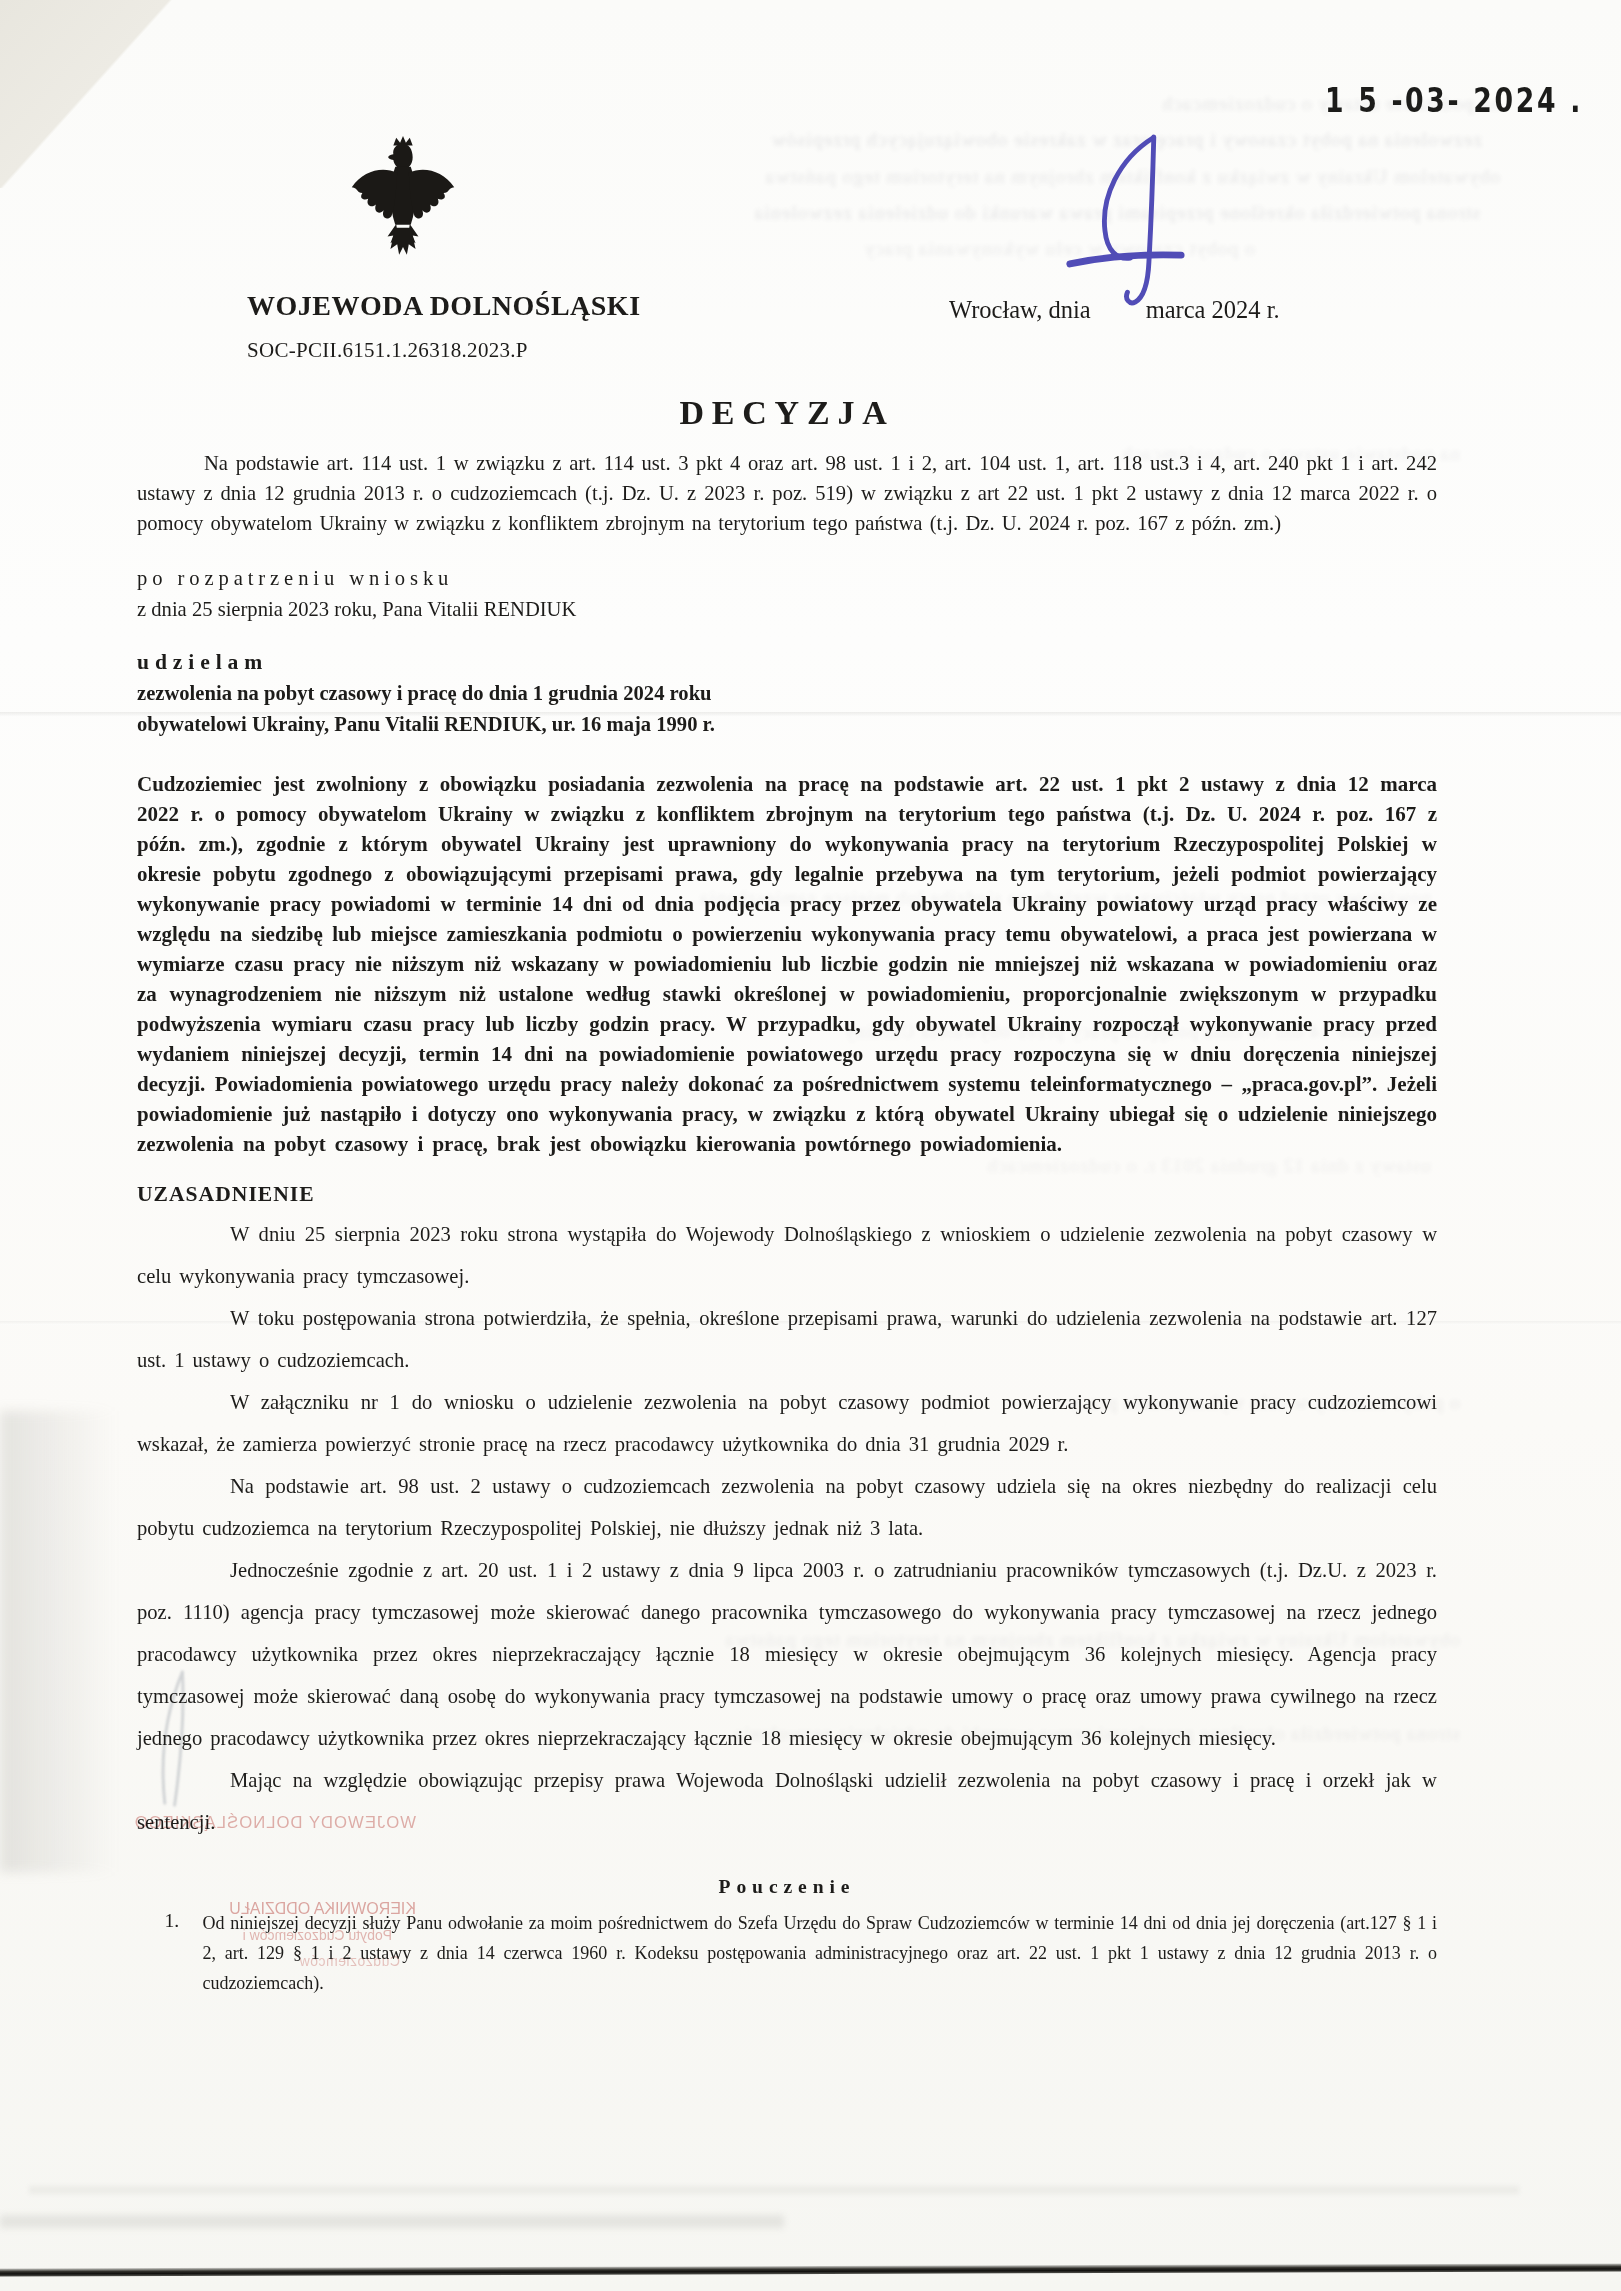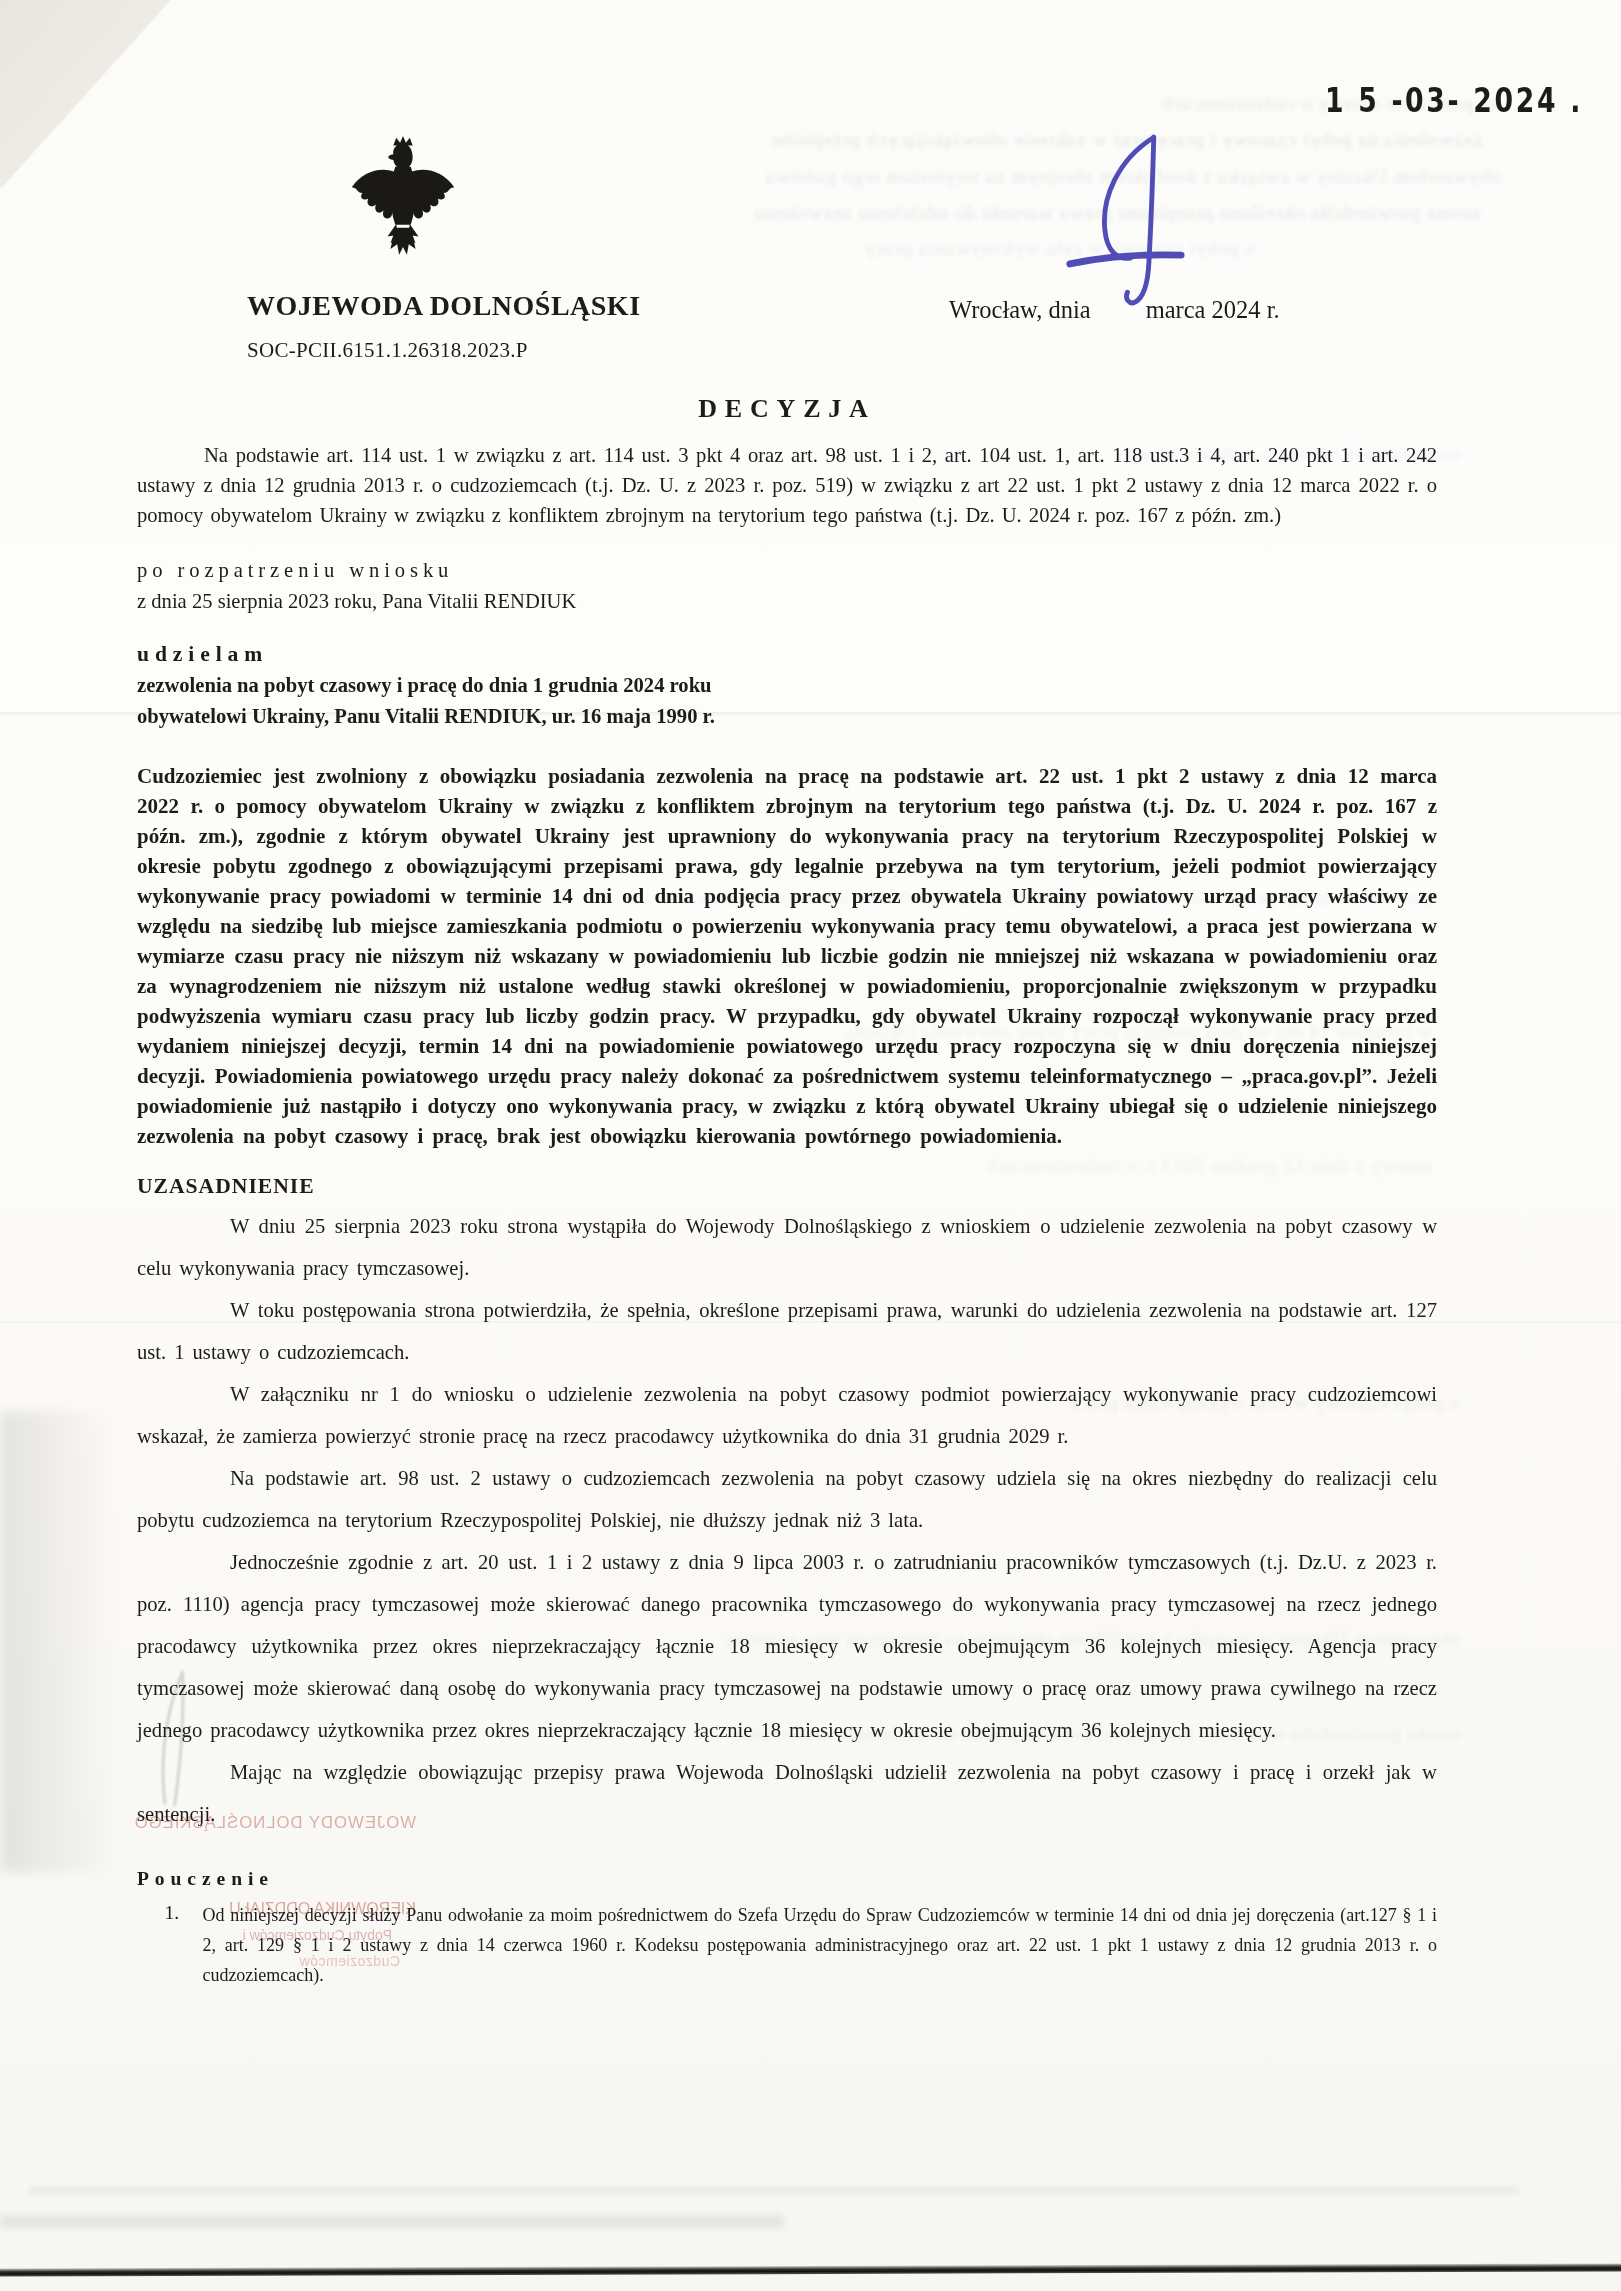--- a/index.html
+++ b/index.html
@@ -53,34 +53,34 @@
     transform:scale(0.92,1.18); transform-origin:left top; }
   .eagle { position:absolute; left:345px; top:133px; width:116px; height:147px; }
   .authority-block { position:absolute; left:247px; top:290px; width:412px; }
   .authority { font-weight:bold; font-size:28px; letter-spacing:0.5px; white-space:nowrap; }
   .case-no { font-size:21px; margin-top:16px; letter-spacing:0.3px; white-space:nowrap; }
   .place-date { position:absolute; left:949px; top:296px; font-size:24.5px; white-space:nowrap; }
   .day-gap { display:inline-block; width:55px; }
   .signature { position:absolute; left:1062px; top:133px; width:125px; height:174px; }
   
   .content { position:absolute; left:137px; top:394px; width:1300px; }
-  .title { text-align:center; font-weight:bold; font-size:26px; letter-spacing:7.8px; margin:0 0 15.7px; }
+  .title { text-align:center; font-weight:bold; font-size:34px; letter-spacing:7.8px; margin:0 0 15.7px; }
   .legal { font-size:20.6px; line-height:30px; text-align:justify; text-indent:67px;
     word-spacing:2px; margin:0 0 25.5px; }
   .centered { text-align:left; font-size:20.6px; line-height:31px; margin:0; }
   .sp-wide { letter-spacing:4.9px; }
   .grant-block { margin-top:21.6px; }
   .grant-block div { font-weight:bold; }
   .grant-head { font-size:21.6px; letter-spacing:5.9px; }
   .bold-para { font-weight:bold; font-size:21px; line-height:30px; text-align:justify;
     word-spacing:3.9px; margin:29px 0 0; }
   .uz-head { text-align:left; font-weight:bold; font-size:21.6px; letter-spacing:1px; margin:23.5px 0 5.9px; }
   .uzp { font-size:20.6px; line-height:42px; text-align:justify; text-indent:93px;
     word-spacing:2.9px; margin:0; }
-  .pz-head { text-align:left; font-weight:bold; font-size:19.6px; letter-spacing:5.9px; margin:33px 0 9.8px; }
+  .pz-head { text-align:center; font-weight:bold; font-size:19.6px; letter-spacing:5.9px; margin:33px 0 9.8px; }
   .pz-item { display:flex; padding-left:27.4px; }
   .pz-num { flex:none; width:38px; font-size:19.6px; line-height:26.5px; }
   .pz-text { flex:1; font-size:18px; line-height:30px; text-align:justify; word-spacing:1px; }
 </style>
 </head>
 <body>
 
 <div class="page">
 
   <div class="corner-fold"></div>

